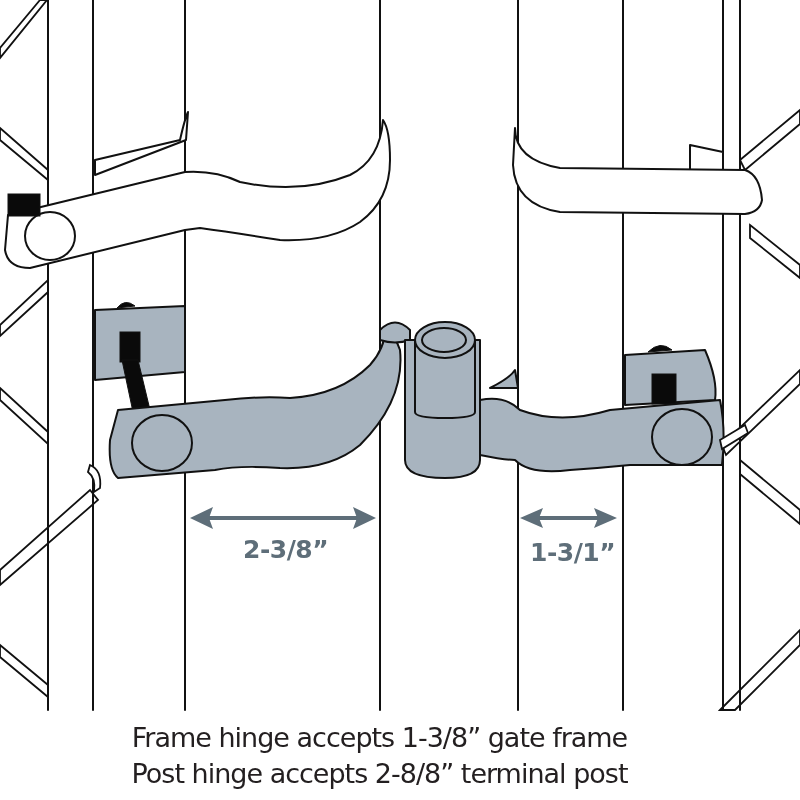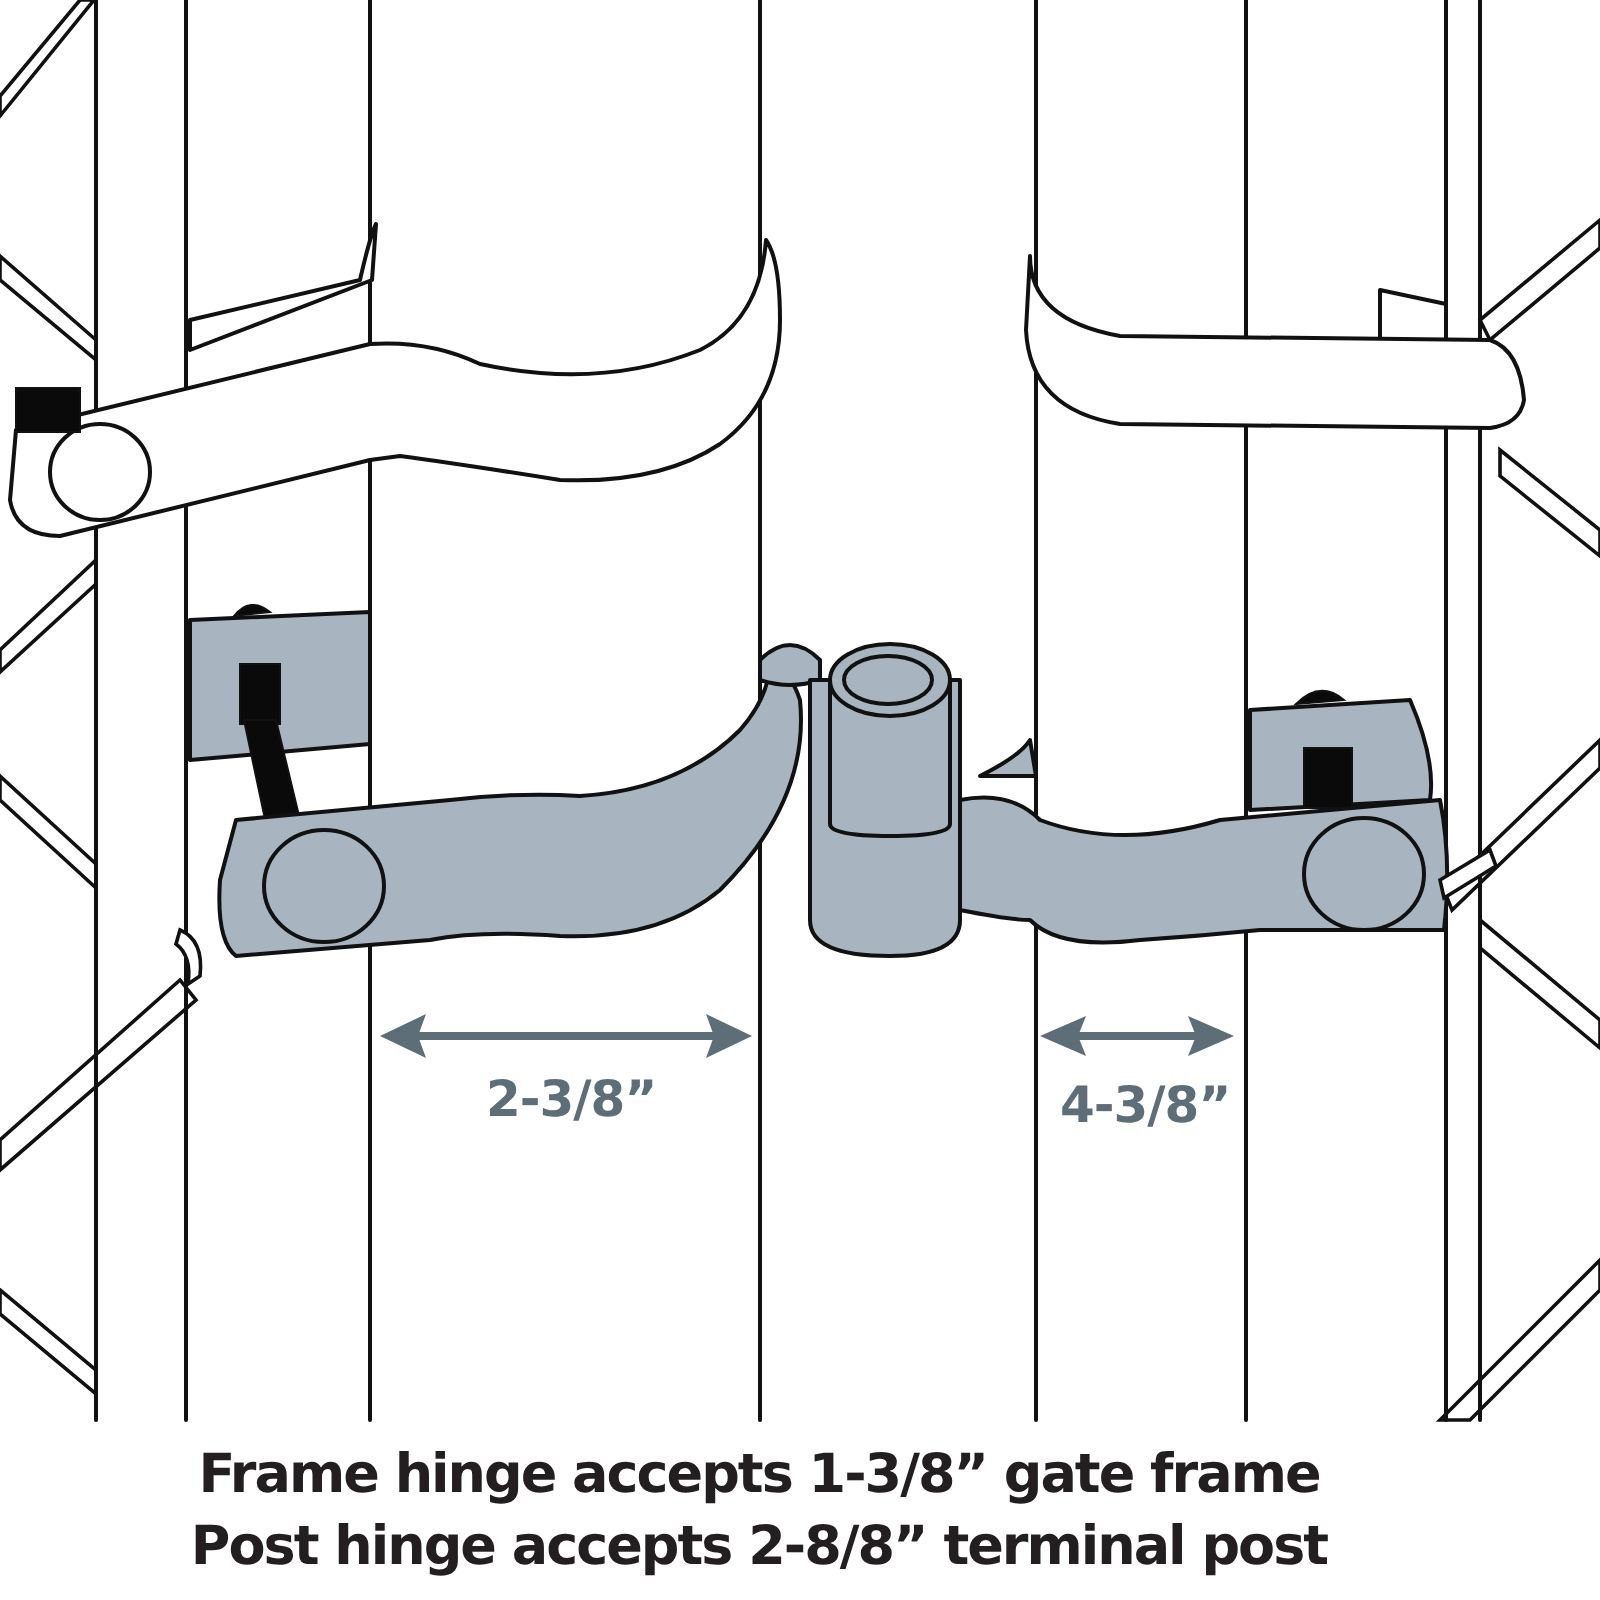--- a/index.html
+++ b/index.html
@@ -11,21 +11,21 @@
   .band { fill: #fff; stroke: #111; stroke-width: 2; stroke-linejoin: round; }
   .blk { fill: #0a0a0a; stroke: #111; stroke-width: 1; }
   .dim { stroke: #5e6e79; stroke-width: 4; fill: none; }
   .dimhead { fill: #5e6e79; }
   .dimlabel {
     position: absolute; font-family: "DejaVu Sans", sans-serif; font-weight: bold;
     color: #5e6e79; font-size: 25px; letter-spacing: -0.5px; white-space: nowrap;
   }
   .caption {
     position: absolute; left: 0; width: 759px; text-align: center;
-    font-family: "DejaVu Sans", sans-serif; font-weight: bold; color: #231f20;
+    font-family: "DejaVu Sans", sans-serif; font-weight: normal; color: #231f20;
     font-size: 27px; letter-spacing: -1px; line-height: 36px; white-space: nowrap;
   }
 </style>
 </head>
 <body>
 
 <svg id="art" viewBox="0 0 800 800" xmlns="http://www.w3.org/2000/svg">
 
   <g>
     <path class="wire" d="M0,48 L40,0 L47,0 L0,58 Z"></path>
@@ -113,16 +113,16 @@
     <path class="dimhead" d="M376,518 L353,507 L357,518 L353,529 Z"></path>
   </g>
   <g>
     <line class="dim" x1="532" y1="518" x2="605" y2="518"></line>
     <path class="dimhead" d="M520,518 L543,508 L539,518 L543,528 Z"></path>
     <path class="dimhead" d="M617,518 L594,508 L598,518 L594,528 Z"></path>
   </g>
 </svg>
 
 <div class="dimlabel" style="left:243px; top:535px;">2-3/8”</div>
-<div class="dimlabel" style="left:530px; top:538px;">4-3/8”</div>
+<div class="dimlabel" style="left:530px; top:538px;">1-3/1”</div>
 
 <div class="caption" style="top:720px;">Frame hinge accepts 1-3/8” gate frame</div>
 <div class="caption" style="top:756px;">Post hinge accepts 2-8/8”  terminal post</div>
 
 </body></html>

